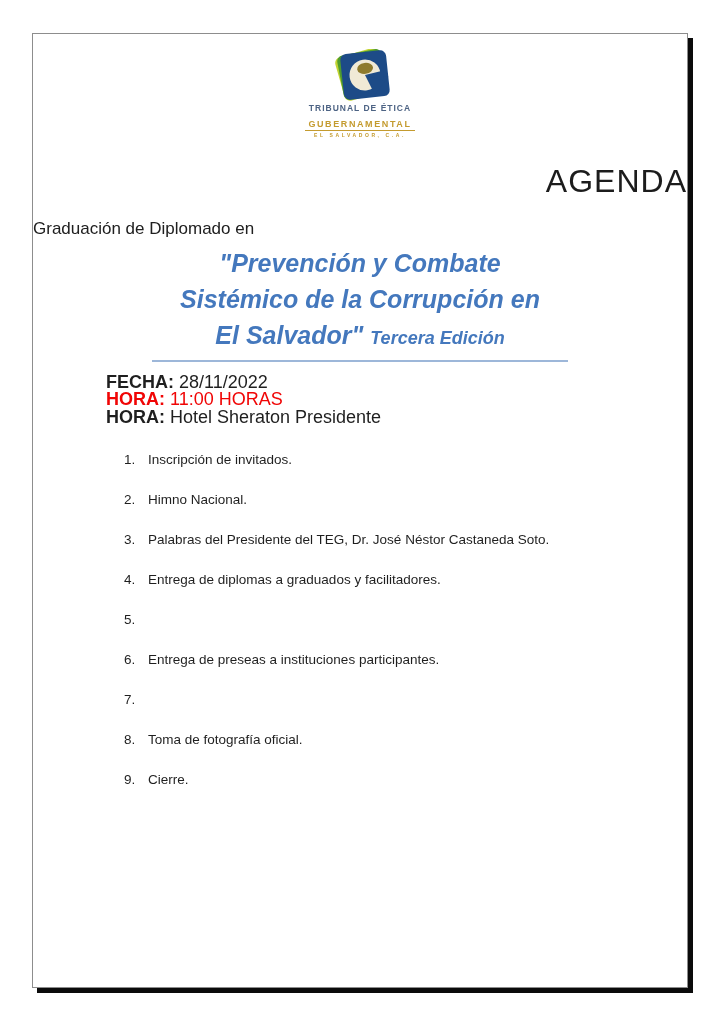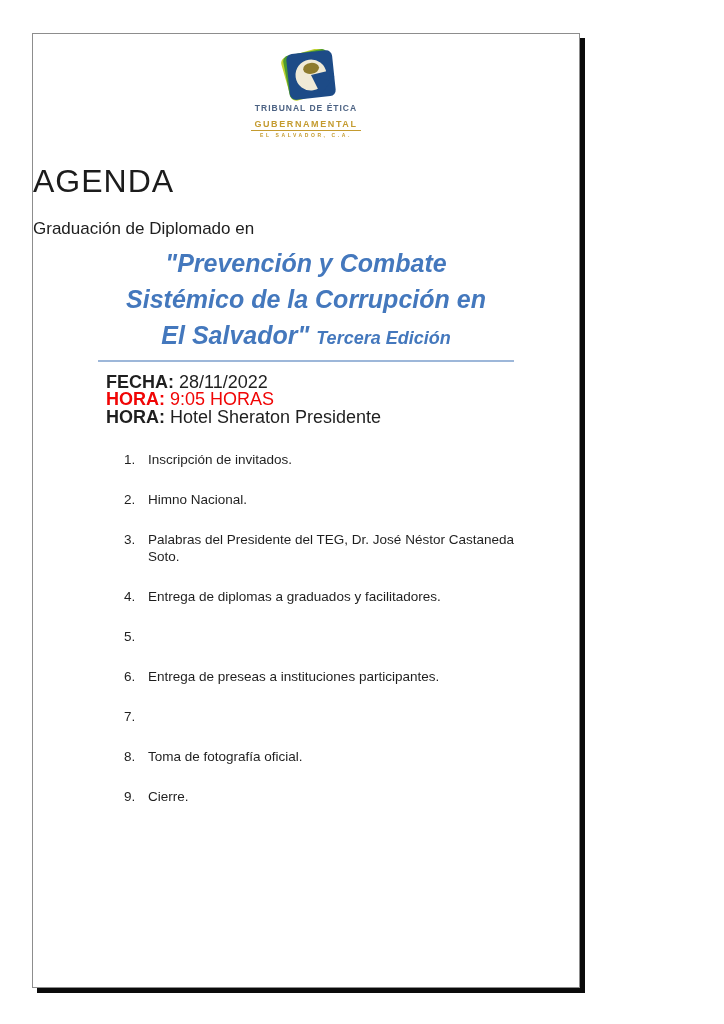--- a/index.html
+++ b/index.html
@@ -16,34 +16,34 @@
     --logo-text-gold:#c49b2f;
   }
   *{box-sizing:border-box;}
   html,body{margin:0;padding:0;}
   body{
     width:724px;height:1024px;background:#ffffff;position:relative;
     font-family:"Liberation Sans",sans-serif;color:var(--ink);
     -webkit-font-smoothing:antialiased;
   }
   .page{
-    position:absolute;left:32px;top:33px;width:548px;height:955px;
+    position:absolute;left:32px;top:33px;width:656px;height:955px;
     background:#fff;border:1px solid #8d8d8d;
     box-shadow:5px 5px 0 #0b0b0b;
   }
   
   .logo{margin-top:15px;text-align:center;line-height:1;}
   .logo svg{display:block;margin:0 auto;}
   .logo-line1{font-size:8.5px;font-weight:bold;letter-spacing:1px;color:var(--logo-text-blue);margin-top:3px;}
   .logo-line2-wrap{margin-top:1px;}
   .logo-line2{display:inline-block;font-size:9px;font-weight:bold;letter-spacing:1.6px;color:var(--logo-text-gold);border-bottom:1.5px solid var(--logo-text-gold);padding:0 3px 1.5px;text-align:center;}
   .logo-line3{font-size:5px;font-weight:bold;letter-spacing:2.6px;color:var(--logo-text-gold);margin-top:1.5px;}
   
   .doc-title{
-    margin:24px 0 0;text-align:left;font-size:32px;line-height:38px;
+    margin:24px 0 0;text-align:right;font-size:32px;line-height:38px;
     font-weight:400;letter-spacing:1px;color:#1c1c1c;
   }
   .doc-subtitle{margin-top:19px;text-align:left;font-size:17px;line-height:20px;color:#202020;}
   .course-title{
     margin-top:6px;text-align:center;color:var(--accent-blue);
     font-weight:bold;font-style:italic;font-size:25px;line-height:36px;
   }
   .course-title .edition{font-size:18px;}
   .separator{border:none;border-top:2px solid var(--rule-blue);width:416px;margin:4px auto 0;}
   
@@ -87,21 +87,21 @@
   <div class="course-title">
     <div>"Prevención y Combate</div>
     <div>Sistémico de la Corrupción en</div>
     <div><span>El Salvador"</span> <span class="edition">Tercera Edición</span></div>
   </div>
 
   <hr class="separator">
 
   <div class="details" id="details">
       <div class="detail-row"><span class="detail-label">FECHA:</span><span class="detail-value"> 28/11/2022</span></div>
-      <div class="detail-row red"><span class="detail-label">HORA:</span><span class="detail-value"> 9:05 HORAS</span></div>
+      <div class="detail-row red"><span class="detail-label">HORA:</span><span class="detail-value"> 11:00 HORAS</span></div>
       <div class="detail-row"><span class="detail-label">HORA:</span><span class="detail-value"> Hotel Sheraton Presidente</span></div>
     </div>
 
   <ol class="agenda" id="agenda-list">
       <li class="agenda-item">
         <span class="agenda-num">1.</span>
         <span class="agenda-text">Inscripción de invitados.</span>
       </li>
       <li class="agenda-item">
         <span class="agenda-num">2.</span>

